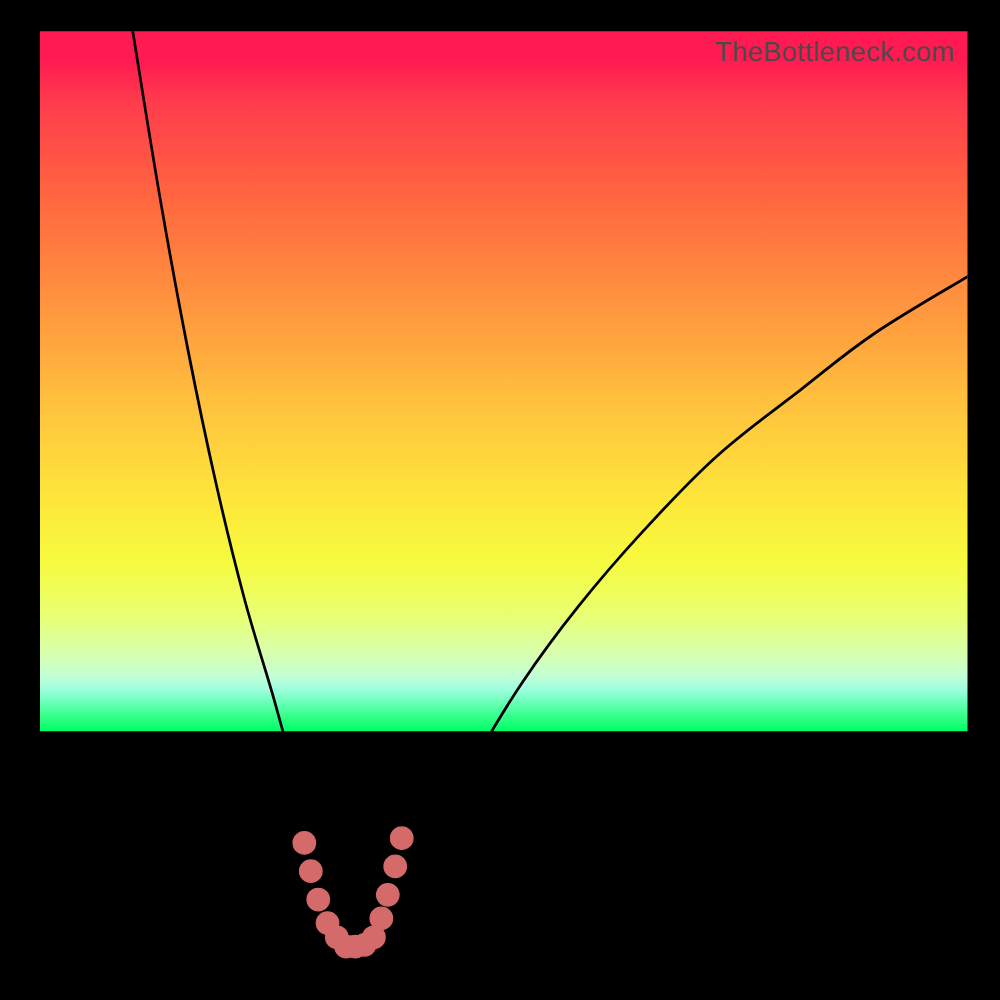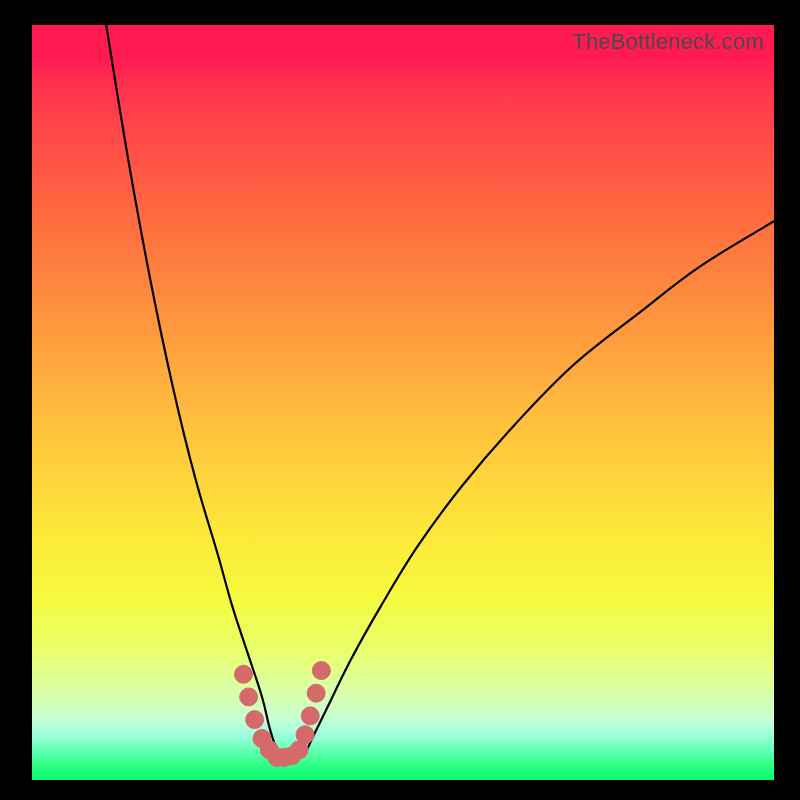--- a/index.html
+++ b/index.html
@@ -17,21 +17,21 @@
     top: 0;
     width: 800px;
     height: 800px;
     background: #000;
   }
   .plot {
     position: absolute;
     left: 32px;
     top: 25px;
     width: 742px;
-    height: 755px;
+    height: 560px;
     background: linear-gradient(to bottom,
       #ff1a52 0%,
       #ff1a52 4%,
       #ff3b4d 10%,
       #ff6a3f 25%,
       #ff983f 40%,
       #ffc73d 55%,
       #fde93a 68%,
       #f6fb3f 76%,
       #e9ff6f 83%,

